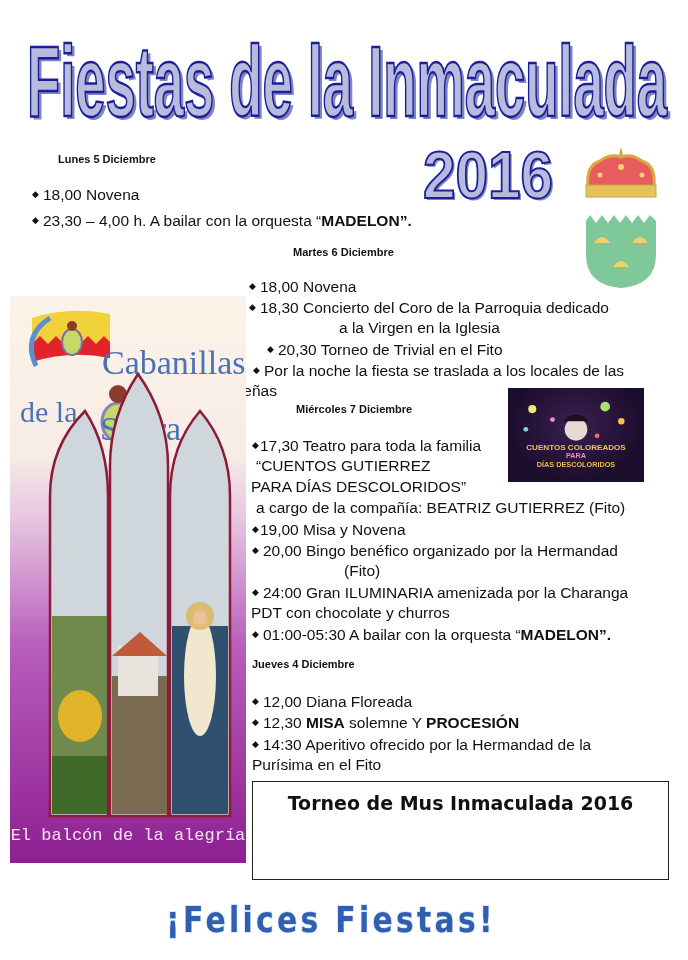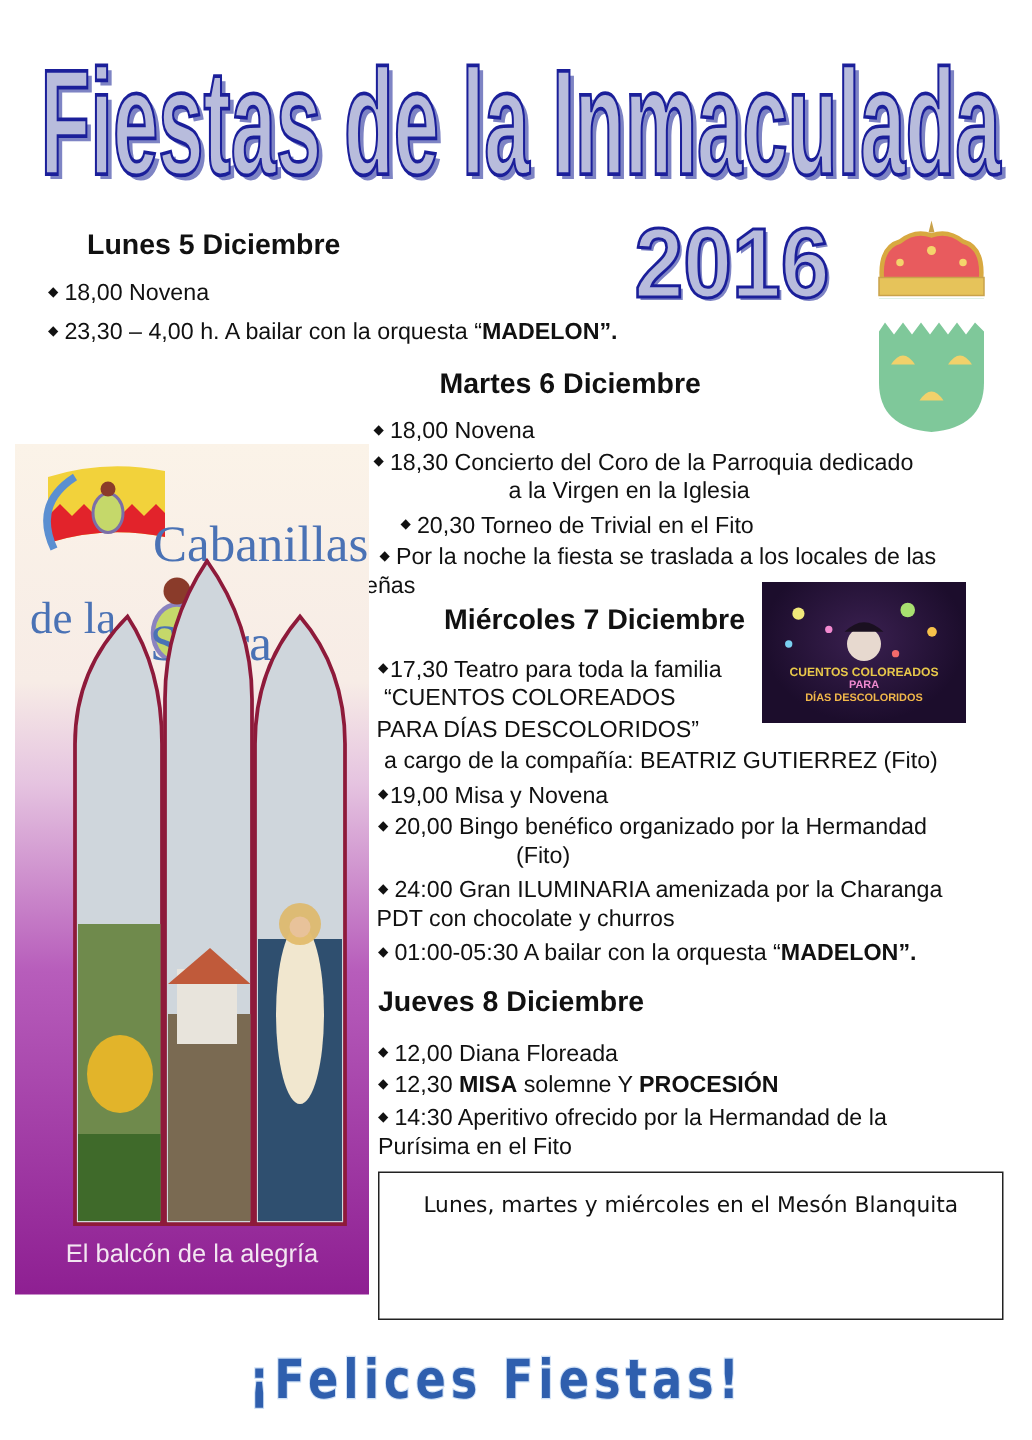--- a/index.html
+++ b/index.html
@@ -6,37 +6,37 @@
   html, body { width: 688px; height: 960px; background: #ffffff; overflow: hidden; }
   body { position: relative; font-family: "Liberation Sans", sans-serif; color: #111; }
 
   .title {
     position: absolute; left: 22px; top: 24px; width: 650px; height: 110px;
   }
   .title svg { width: 100%; height: 100%; }
   .year { position: absolute; left: 418px; top: 140px; width: 140px; height: 66px; }
   .year svg { width: 100%; height: 100%; }
 
-  .day-heading { position: absolute; font-weight: bold; font-size: 19px; }
+  .day-heading { position: absolute; font-weight: bold; font-size: 11px; }
   .line { position: absolute; font-size: 15.5px; white-space: nowrap; line-height: 20px; }
   .line b { font-weight: bold; }
   .bullet { font-size: 9px; vertical-align: 3px; margin-right: 4px; }
 
   .coat { position: absolute; left: 580px; top: 145px; width: 82px; height: 145px; }
   .coat svg { width: 100%; height: 100%; }
 
   .poster {
     position: absolute; left: 10px; top: 296px; width: 236px; height: 567px;
     background: linear-gradient(to bottom, #fbf3e8 0%, #f7ece6 28%, #e5c3e0 40%, #b75dbb 62%, #8e1f92 100%);
     overflow: hidden;
   }
   .poster svg { position: absolute; left: 0; top: 0; width: 236px; height: 567px; }
   .poster-caption {
     position: absolute; left: 0; width: 236px; top: 530px; text-align: center;
-    font-family: Liberation Sans, sans-serif; font-size: 17px; color: #f3e6f1;
+    font-family: Liberation Mono, monospace; font-size: 17px; color: #f3e6f1;
   }
 
   .theatre-img {
     position: absolute; left: 508px; top: 388px; width: 136px; height: 94px;
     background: radial-gradient(ellipse at 50% 40%, #3a2050 0%, #1c0d2c 70%);
     overflow: hidden;
   }
   .theatre-img svg { width: 100%; height: 100%; }
 
   .mus-box {
@@ -90,31 +90,31 @@
 <div class="day-heading" style="left:293px; top:246px;">Martes 6 Diciembre</div>
 <div class="line" style="left:249px; top:276px;"><span class="bullet">◆</span><span>18,00 Novena</span></div>
 <div class="line" style="left:249px; top:297px;"><span class="bullet">◆</span><span>18,30 Concierto del Coro de la Parroquia dedicado</span></div>
 <div class="line" style="left:339px; top:318px;">a la Virgen en la Iglesia</div>
 <div class="line" style="left:253px; top:339px;margin-left:14px;"><span class="bullet">◆</span><span>20,30 Torneo de Trivial en el Fito</span></div>
 <div class="line" style="left:253px; top:360px;"><span class="bullet">◆</span><span>Por la noche la fiesta se traslada a los locales de las</span></div>
 <div class="line" style="left:233px; top:381px;">Peñas</div>
 
 <div class="day-heading" style="left:296px; top:403px;">Miércoles 7 Diciembre</div>
 <div class="line" style="left:252px; top:435px;"><span class="bullet" style="margin-right:1px">◆</span><span>17,30 Teatro para toda la familia</span></div>
-<div class="line" style="left:256px; top:456px;">“CUENTOS COLOREADOS</div>
+<div class="line" style="left:256px; top:456px;">“CUENTOS GUTIERREZ</div>
 <div class="line" style="left:251px; top:477px;">PARA DÍAS DESCOLORIDOS”</div>
 <div class="line" style="left:256px; top:498px;">a cargo de la compañía: BEATRIZ GUTIERREZ (Fito)</div>
 <div class="line" style="left:252px; top:519px;"><span class="bullet" style="margin-right:1px">◆</span><span>19,00 Misa y Novena</span></div>
 <div class="line" style="left:252px; top:540px;"><span class="bullet">◆</span><span>20,00 Bingo benéfico organizado por la  Hermandad</span></div>
 <div class="line" style="left:344px; top:561px;">(Fito)</div>
 <div class="line" style="left:252px; top:582px;"><span class="bullet">◆</span><span>24:00 Gran ILUMINARIA amenizada por la Charanga</span></div>
 <div class="line" style="left:251px; top:603px;text-align:right;">PDT  con chocolate y churros</div>
 <div class="line" style="left:252px; top:624px;"><span class="bullet">◆</span><span>01:00-05:30 A bailar con la orquesta “</span><b>MADELON</b><b>”.</b></div>
 
-<div class="day-heading" style="left:252px; top:658px;">Jueves 8 Diciembre</div>
+<div class="day-heading" style="left:252px; top:658px;">Jueves 4 Diciembre</div>
 <div class="line" style="left:252px; top:691px;"><span class="bullet">◆</span><span>12,00 Diana Floreada</span></div>
 <div class="line" style="left:252px; top:712px;"><span class="bullet">◆</span><span>12,30 </span><b>MISA</b><span> solemne Y </span><b>PROCESIÓN</b></div>
 <div class="line" style="left:252px; top:734px;"><span class="bullet">◆</span><span>14:30 Aperitivo ofrecido por la  Hermandad de la</span></div>
 <div class="line" style="left:252px; top:755px;">Purísima en el Fito</div>
 
 <div class="poster">
   <svg viewBox="0 0 236 567">
 
     <path d="M22 22 Q60 10 100 18 L100 62 Q60 54 22 66 Z" fill="#f2d23b"></path>
     <path d="M22 48 L30 40 L38 48 L46 40 L54 48 L62 40 L70 48 L78 40 L86 48 L94 40 L100 46 L100 62 Q60 54 22 66 Z" fill="#e2232b"></path>
@@ -156,20 +156,20 @@
       <circle cx="140" cy="30" r="4" fill="#f7c24a"></circle>
     <circle cx="22" cy="40" r="3" fill="#7ad0f0"></circle>
       <circle cx="110" cy="48" r="3" fill="#f26a6a"></circle>
     <text x="84" y="66" text-anchor="middle" font-family="Liberation Sans, sans-serif" font-weight="bold" font-size="10" fill="#e8c84a">CUENTOS COLOREADOS</text>
     <text x="84" y="76" text-anchor="middle" font-family="Liberation Sans, sans-serif" font-weight="bold" font-size="9" fill="#f08ad0">PARA</text>
     <text x="84" y="87" text-anchor="middle" font-family="Liberation Sans, sans-serif" font-weight="bold" font-size="9" fill="#f2b84a">DÍAS DESCOLORIDOS</text>
   </svg>
 </div>
 
 <div class="mus-box">
-  <div class="mus-sub">Lunes, martes y miércoles en el Mesón Blanquita</div>
+  <div class="mus-title">Torneo de Mus Inmaculada 2016</div>
 </div>
 
 <div class="felices">
   <svg viewBox="0 0 350 50" preserveAspectRatio="none">
     <text x="175" y="40" text-anchor="middle" font-family="DejaVu Sans, sans-serif" font-weight="bold" font-size="36" letter-spacing="4" textLength="330" lengthAdjust="spacingAndGlyphs" fill="#2f5fae" stroke="#cfe0f5" stroke-width="1.5" paint-order="stroke">¡Felices Fiestas!</text>
   </svg>
 </div>
 
 </body></html>

